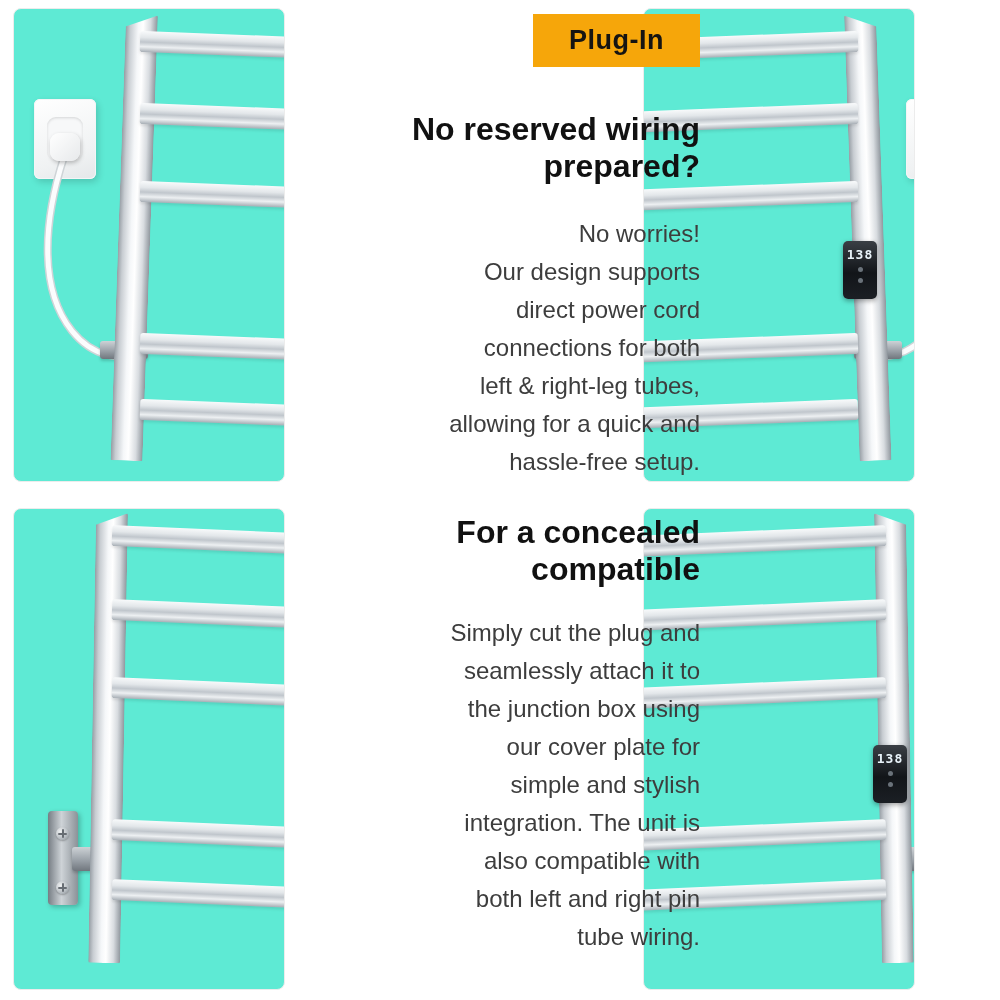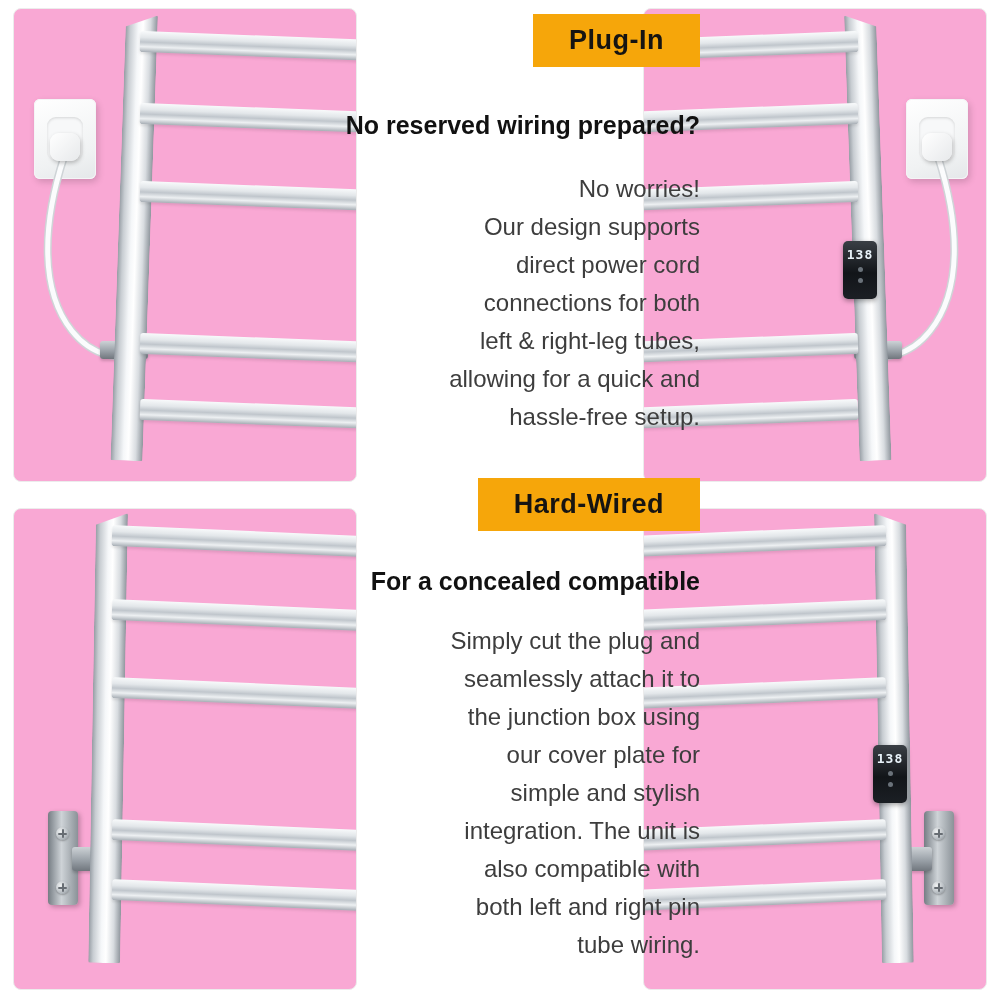--- a/index.html
+++ b/index.html
@@ -2,21 +2,21 @@
 <html><head>
 <meta charset="utf-8">
 <style>
   html,body{margin:0;padding:0;background:#ffffff;}
   .canvas{
     position:relative;width:1000px;height:1000px;background:#ffffff;
     font-family:"Liberation Sans",sans-serif;overflow:hidden;
   }
   
   .panel{
-    position:absolute;width:344px;background:#f9a8d4;
+    position:absolute;width:272px;background:#5eead4;
     border:1px solid #ececec;border-radius:8px;overflow:hidden;
     box-sizing:border-box;
   }
   #panel-tl{left:13px;top:8px;height:474px;}
   #panel-tr{left:643px;top:8px;height:474px;}
   #panel-bl{left:13px;top:508px;height:482px;}
   #panel-br{left:643px;top:508px;height:482px;}
 
   
   .post{
@@ -94,21 +94,21 @@
   
   .centercol{position:absolute;left:300px;width:400px;text-align:right;}
   #col-top{top:14px;}
   #col-bottom{top:478px;}
   .badge{
     display:inline-block;background:#F6A60A;color:#161412;
     font-size:27px;font-weight:bold;letter-spacing:.5px;
     padding:13px 36px;line-height:1;
   }
   .heading{
-    margin:44px 0 0 0;font-size:25px;font-weight:bold;color:#111111;line-height:1.15;
+    margin:44px 0 0 0;font-size:32px;font-weight:bold;color:#111111;line-height:1.15;
   }
   #col-bottom .heading{margin-top:36px;}
   .bodytext{
     margin:30px 0 0 0;font-size:24px;color:#3d3d3d;line-height:38px;
     white-space:pre-line;
   }
   #col-bottom .bodytext{margin-top:26px;}
 </style>
 </head>
 <body>
@@ -191,23 +191,20 @@
     <p class="bodytext">No worries!
 Our design supports
 direct power cord
 connections for both
 left &amp; right-leg tubes,
 allowing for a quick and
 hassle-free setup.</p>
   </div>
 
   <div class="centercol" id="col-bottom">
-    <div class="badge">
-      <span>Hard-Wired</span>
-    </div>
     <h2 class="heading">For a concealed compatible</h2>
     <p class="bodytext">Simply cut the plug and
 seamlessly attach it to
 the junction box using
 our cover plate for
 simple and stylish
 integration. The unit is
 also compatible with
 both left and right pin
 tube wiring.</p>

